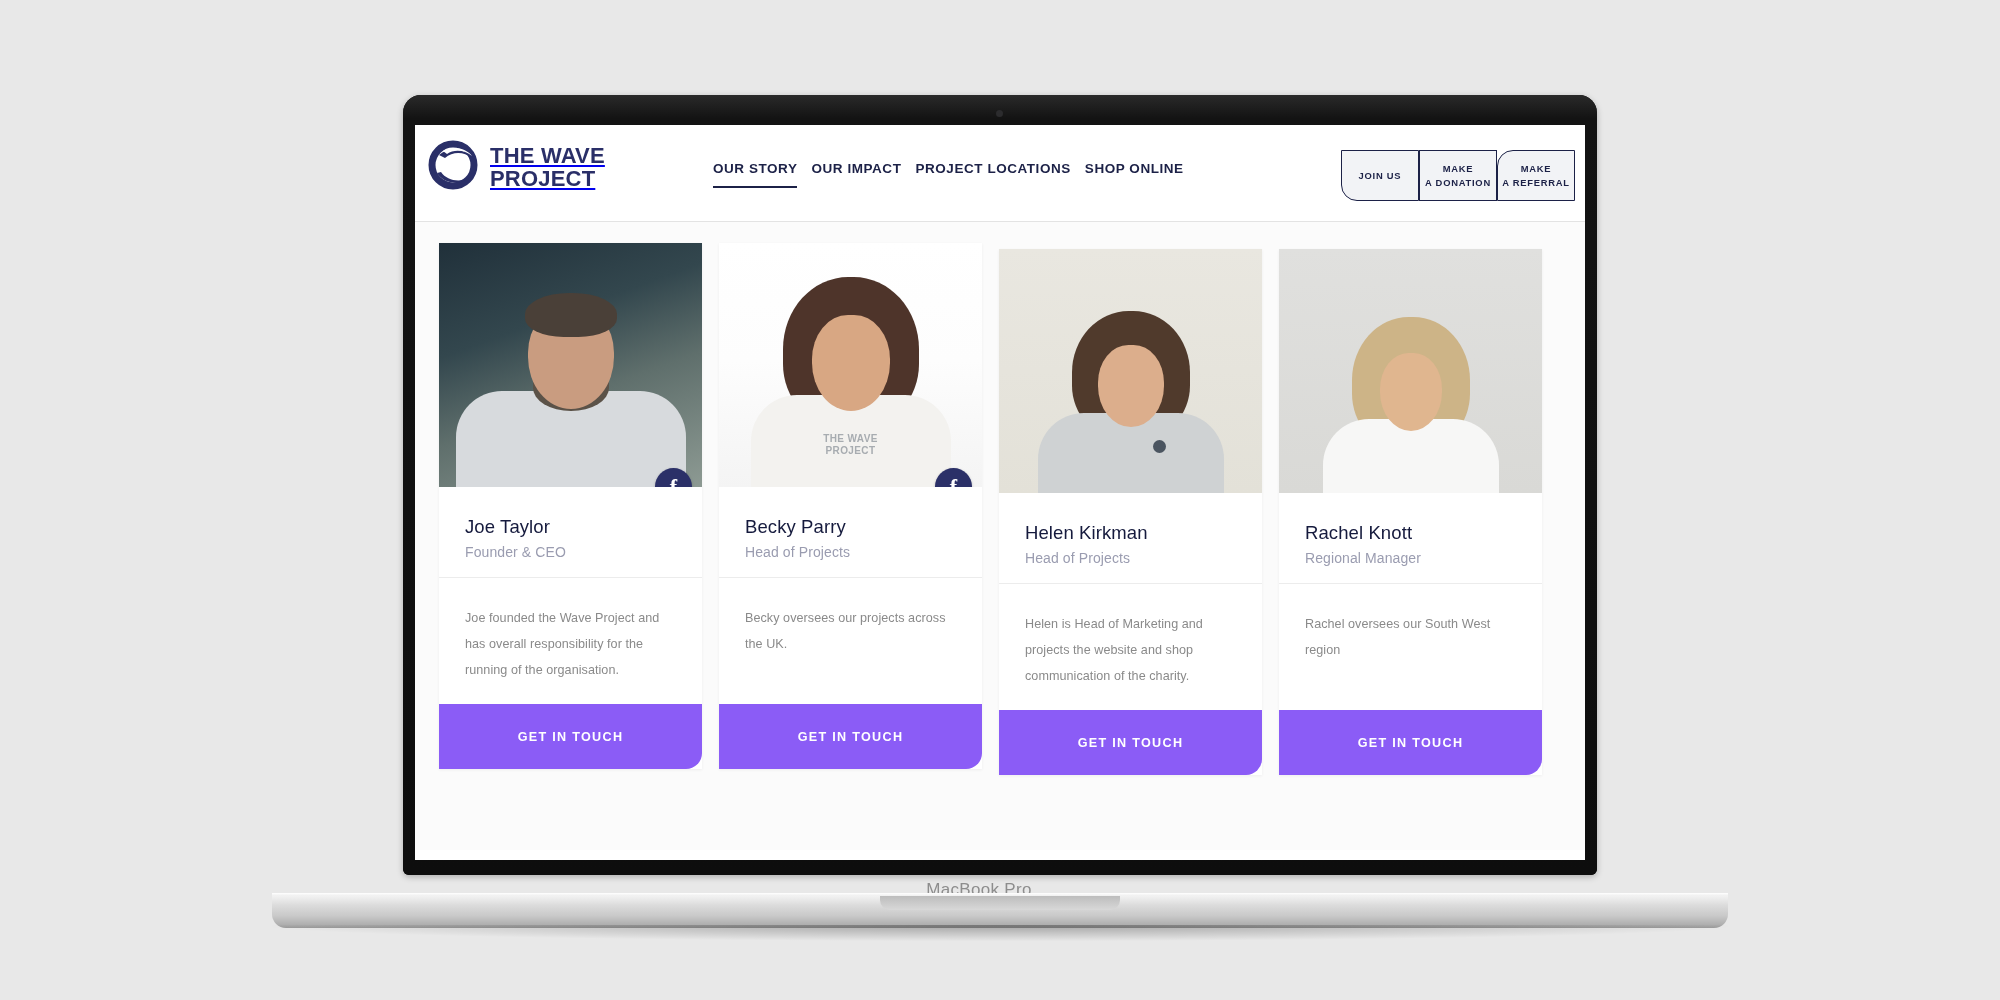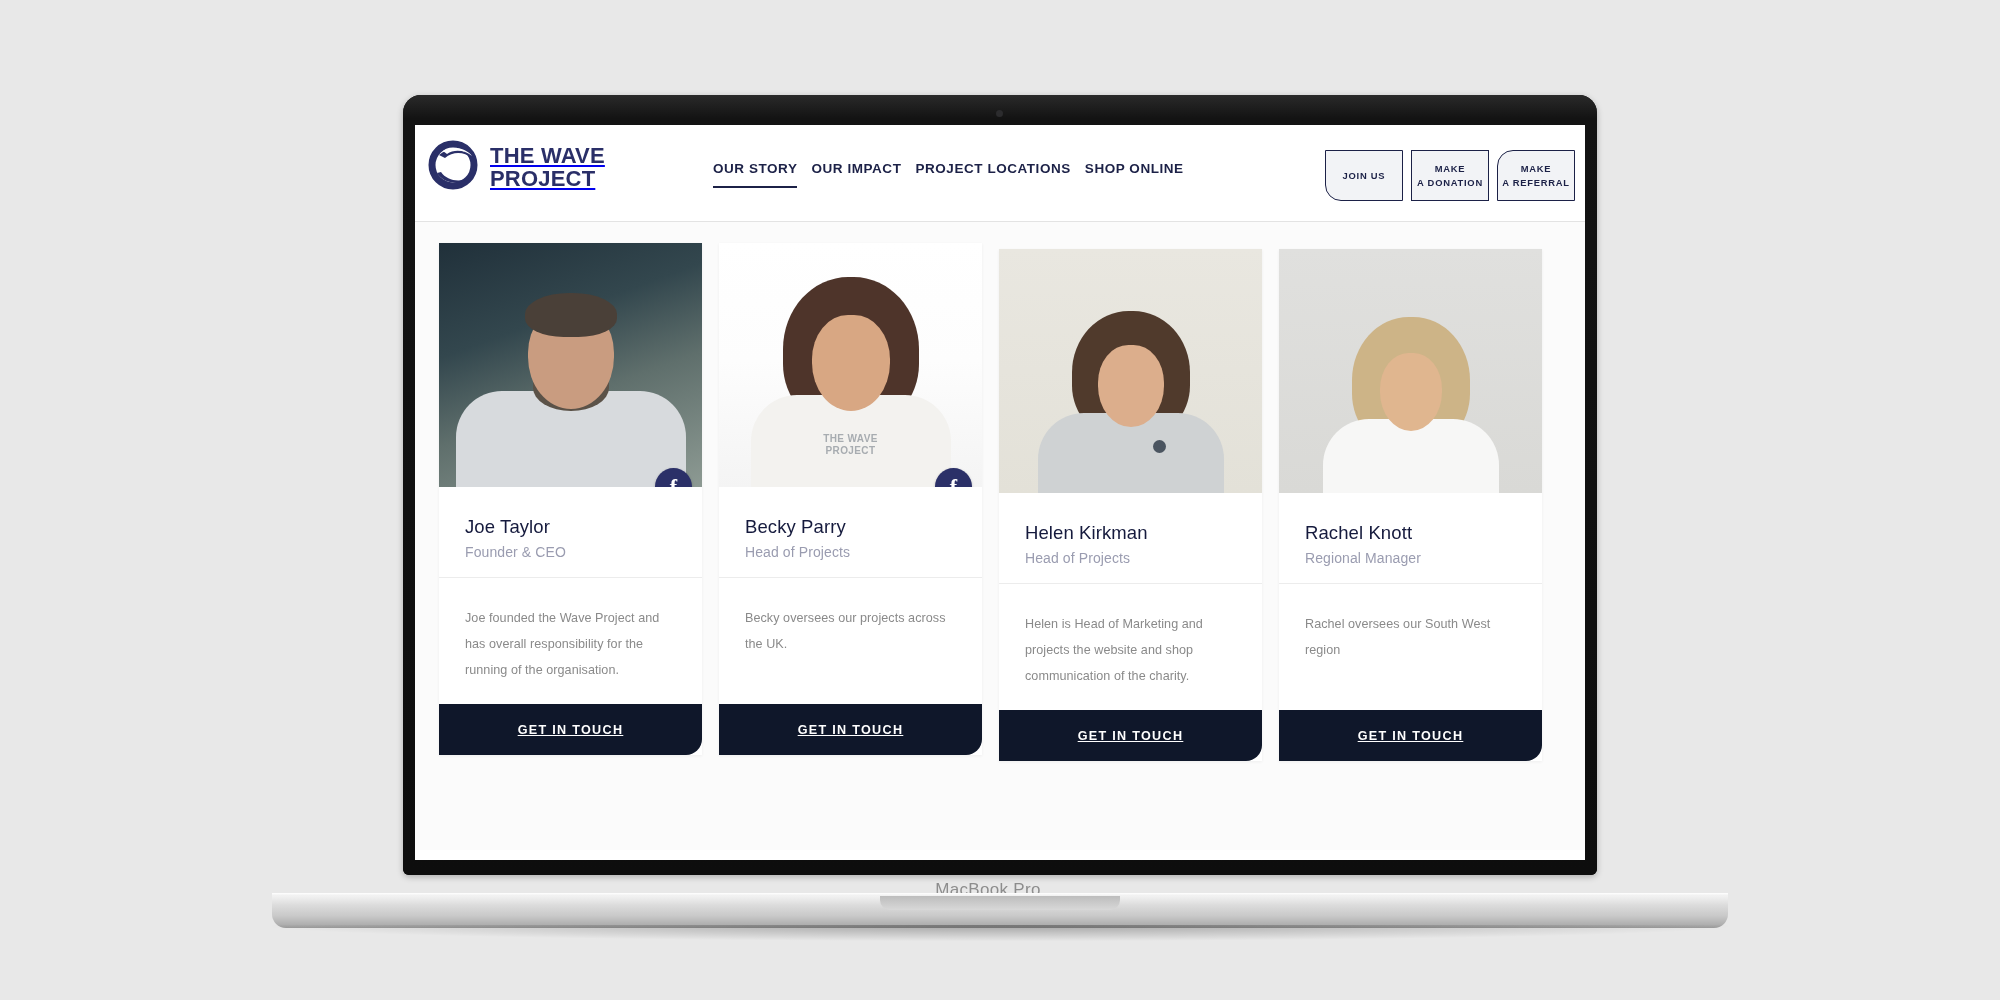--- a/index.html
+++ b/index.html
@@ -47,21 +47,21 @@
     position: absolute;
     left: 996px;
     top: 110px;
     width: 7px; height: 7px;
     border-radius: 50%;
     background: #2c2c2e;
   }
 
   #laptop-label {
     position: absolute;
-    left: 391px;
+    left: 382px;
     top: 874px;
     width: 1194px;
     height: 32px;
     color: #8d8d8d;
     font-size: 17px;
     letter-spacing: .3px;
     text-align: center;
     line-height: 32px;
     font-family: "Liberation Sans", sans-serif;
   }
@@ -154,21 +154,20 @@
     cursor: pointer;
     display: inline-block;
   }
   .nav-link.is-active { border-bottom: 2.5px solid #1c2147; }
 
   #header-actions {
     position: absolute;
     right: 10px;
     top: 25px;
     display: flex;
-    gap: 8px;
   }
   .cta-button {
     width: 78px;
     min-height: 51px;
     border: 1.6px solid #1c2147;
     background: #f2f3f6;
     color: #1c2147;
     font-size: 9.4px;
     font-weight: 700;
     letter-spacing: .75px;
@@ -318,31 +317,30 @@
   .bio-text {
     font-size: 12.6px;
     line-height: 2.05;
     color: #8a8a8a;
     letter-spacing: .05px;
   }
 
   .get-in-touch-button {
     display: block;
     width: 100%;
-    background: #0f172a;
+    background: #8b5cf6;
     color: #ffffff;
     border: none;
-    height: 51px;
+    height: 65px;
     font-size: 12.6px;
     font-weight: 700;
     letter-spacing: 1.3px;
     cursor: pointer;
     border-radius: 0 0 16px 0;
     font-family: "Liberation Sans", sans-serif;
-    text-decoration: underline;
   }
 
   #viewport-bottom-fade {
     position: absolute;
     left: 0; bottom: 0;
     width: 100%; height: 10px;
     background: #ffffff;
   }
 </style>
 </head>

